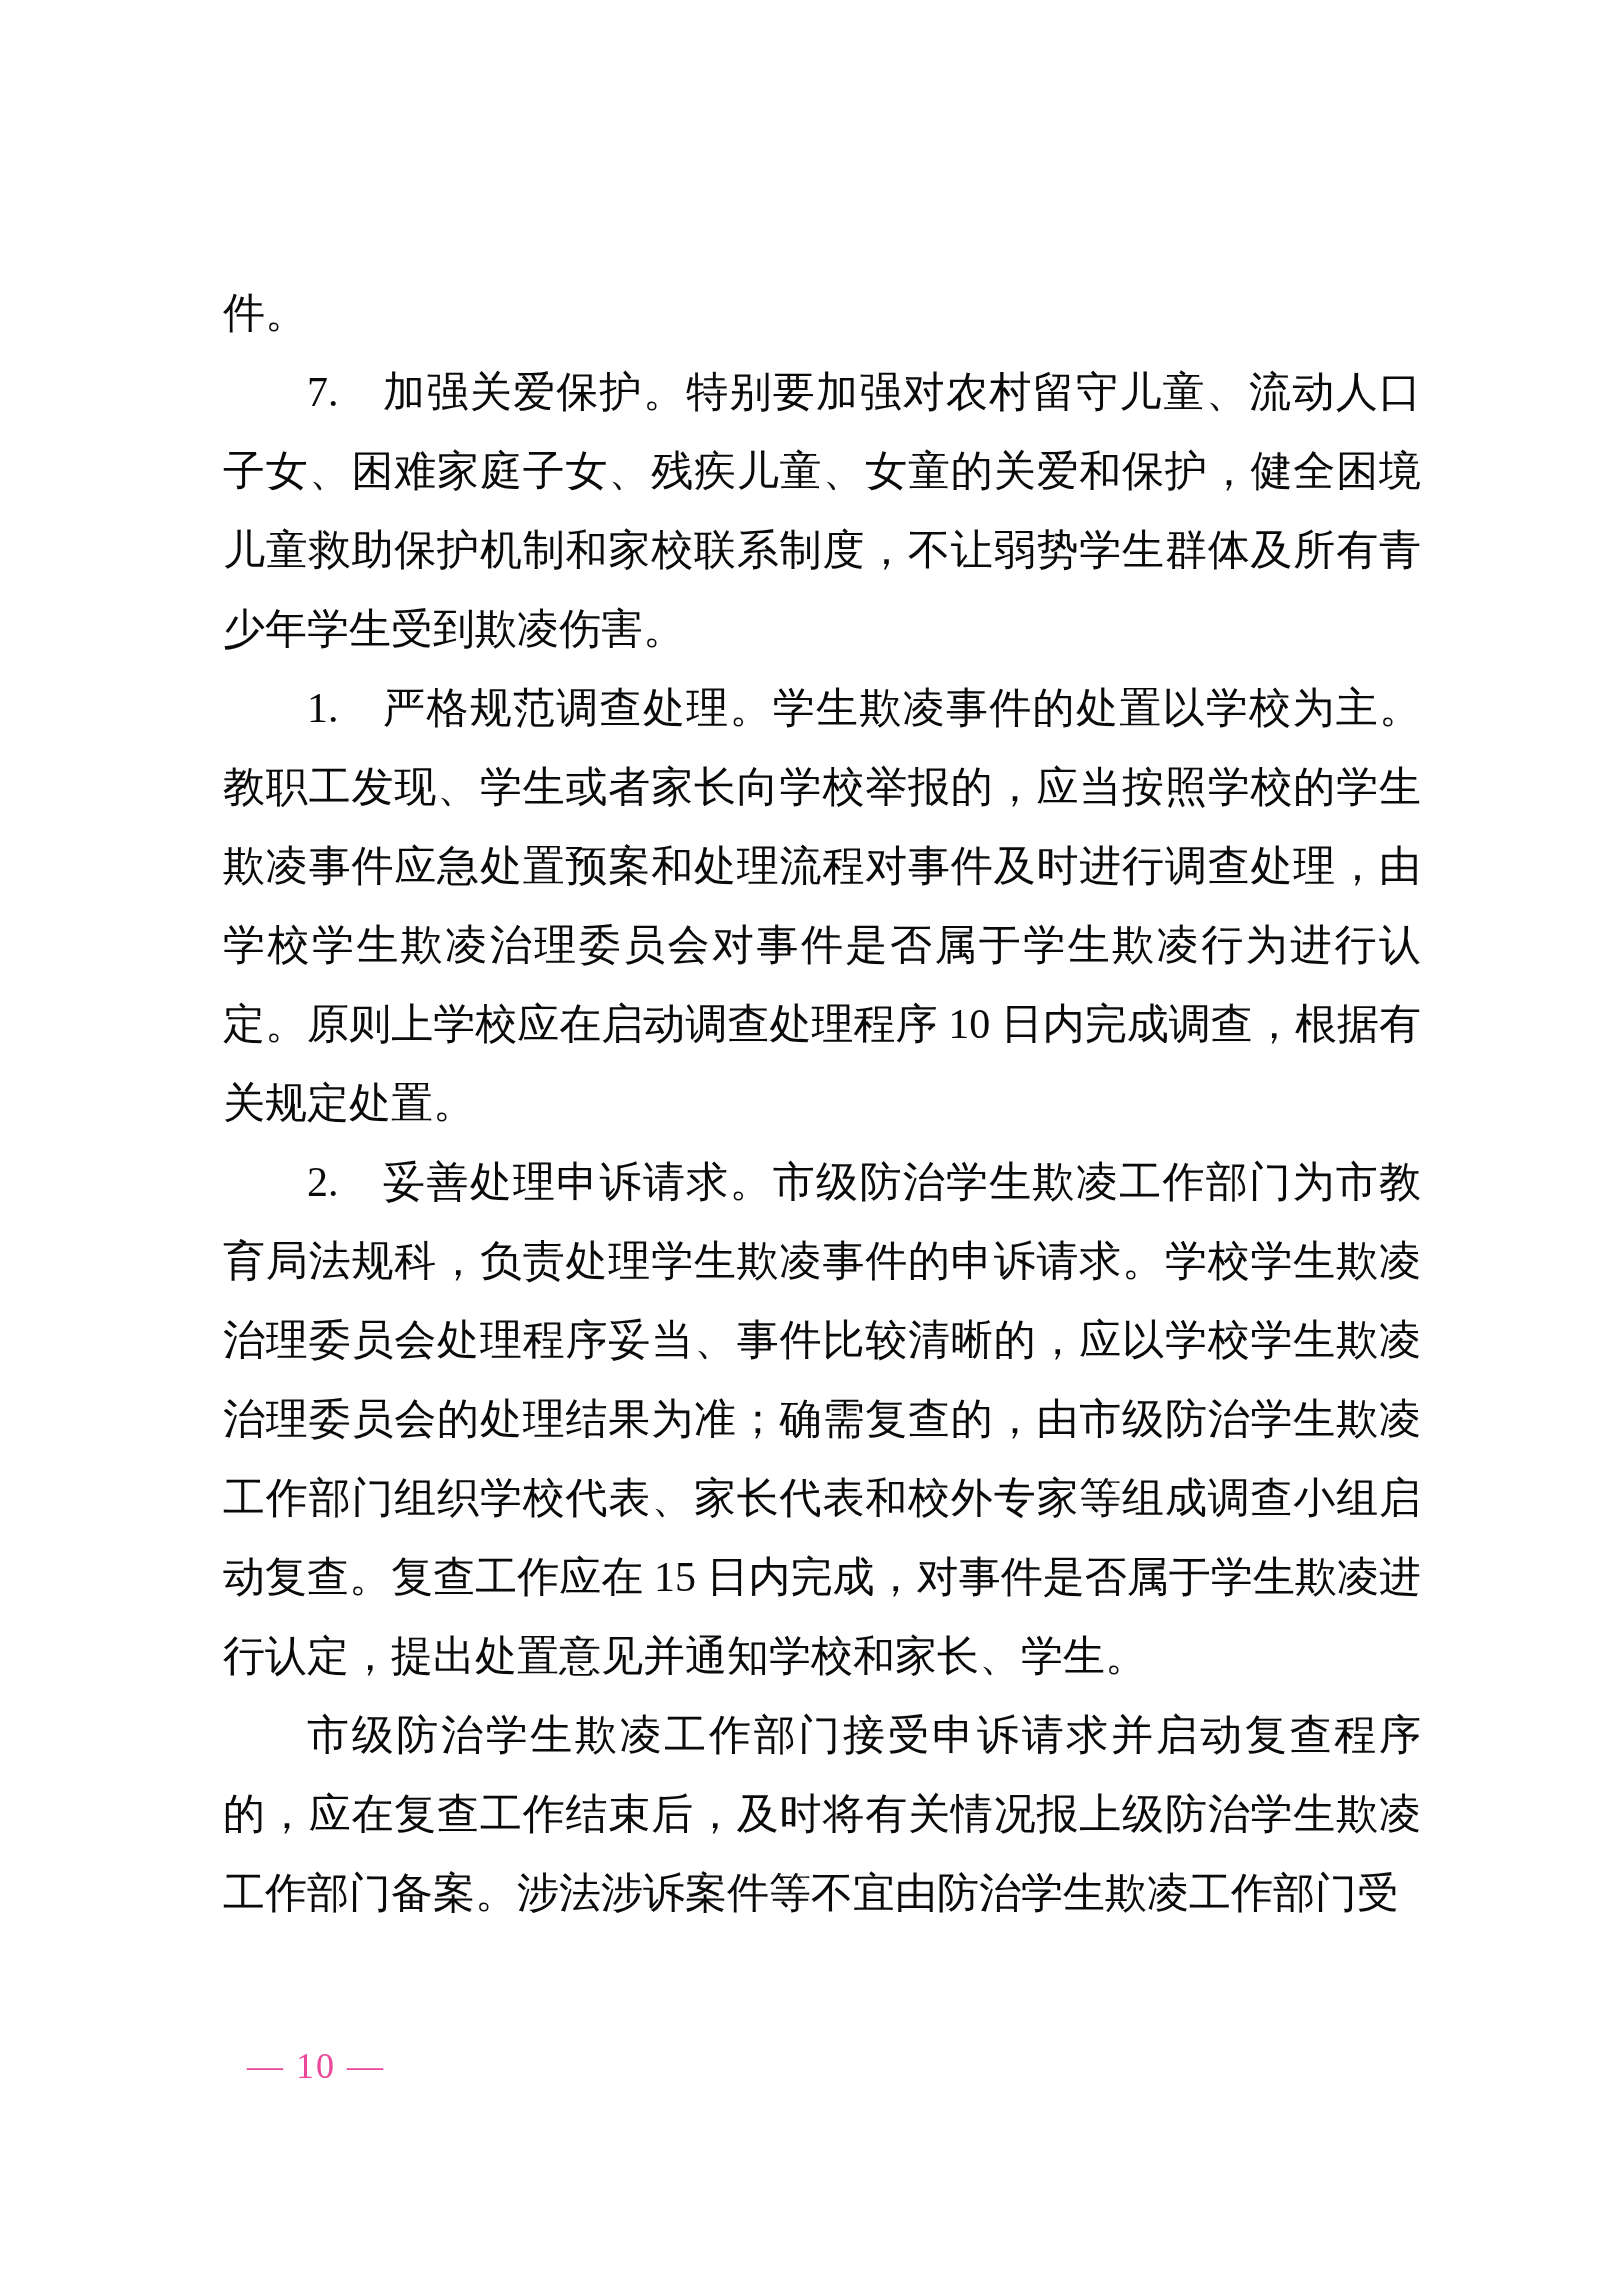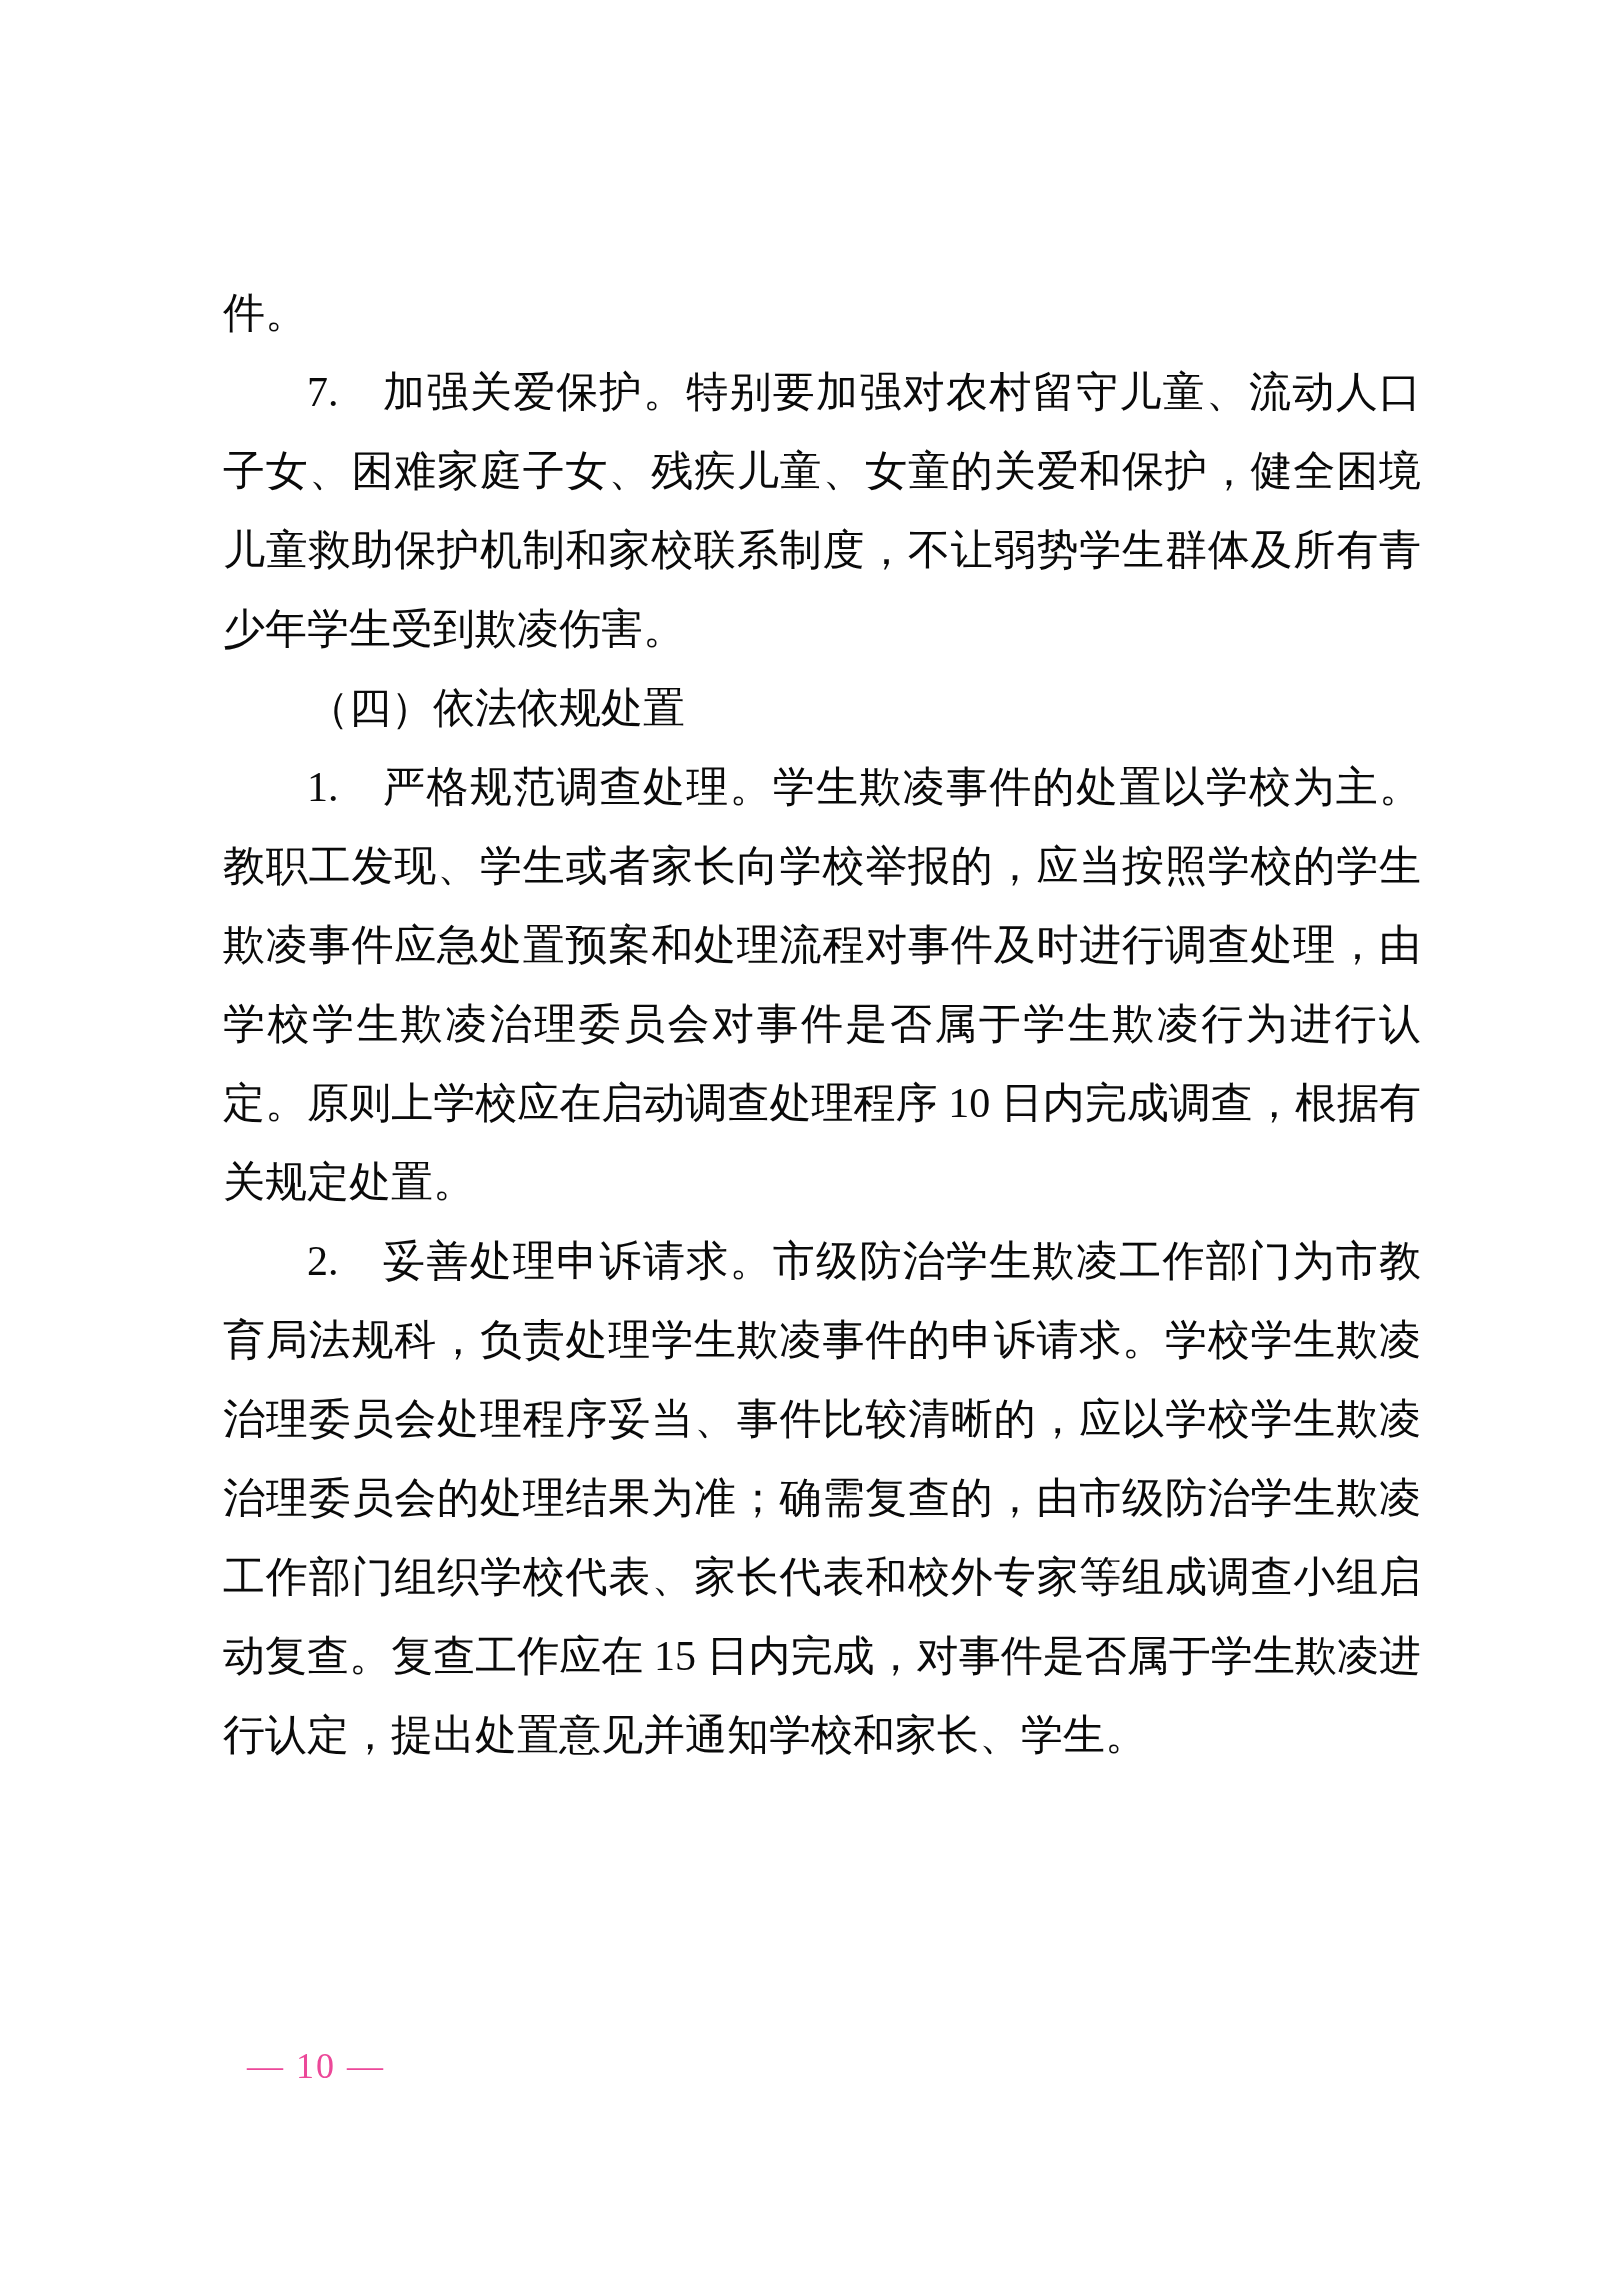--- a/index.html
+++ b/index.html
@@ -52,24 +52,24 @@
 </head>
 <body>
 
 <div class="page">
 
   <main class="content">
     <p>件。</p>
 
     <p class="indent">7.　加强关爱保护。特别要加强对农村留守儿童、流动人口子女、困难家庭子女、残疾儿童、女童的关爱和保护，健全困境儿童救助保护机制和家校联系制度，不让弱势学生群体及所有青少年学生受到欺凌伤害。</p>
 
-    <p class="indent">（四）依法依规处置</p>
 
     <p class="indent">1.　严格规范调查处理。学生欺凌事件的处置以学校为主。教职工发现、学生或者家长向学校举报的，应当按照学校的学生欺凌事件应急处置预案和处理流程对事件及时进行调查处理，由学校学生欺凌治理委员会对事件是否属于学生欺凌行为进行认定。原则上学校应在启动调查处理程序 10 日内完成调查，根据有关规定处置。</p>
 
     <p class="indent">2.　妥善处理申诉请求。市级防治学生欺凌工作部门为市教育局法规科，负责处理学生欺凌事件的申诉请求。学校学生欺凌治理委员会处理程序妥当、事件比较清晰的，应以学校学生欺凌治理委员会的处理结果为准；确需复查的，由市级防治学生欺凌工作部门组织学校代表、家长代表和校外专家等组成调查小组启动复查。复查工作应在 15 日内完成，对事件是否属于学生欺凌进行认定，提出处置意见并通知学校和家长、学生。</p>
 
+    <p class="indent">市级防治学生欺凌工作部门接受申诉请求并启动复查程序的，应在复查工作结束后，及时将有关情况报上级防治学生欺凌工作部门备案。涉法涉诉案件等不宜由防治学生欺凌工作部门受</p>
   </main>
 
   <footer class="page-number">— 10 —</footer>
 
 </div>
 
 
 </body></html>

